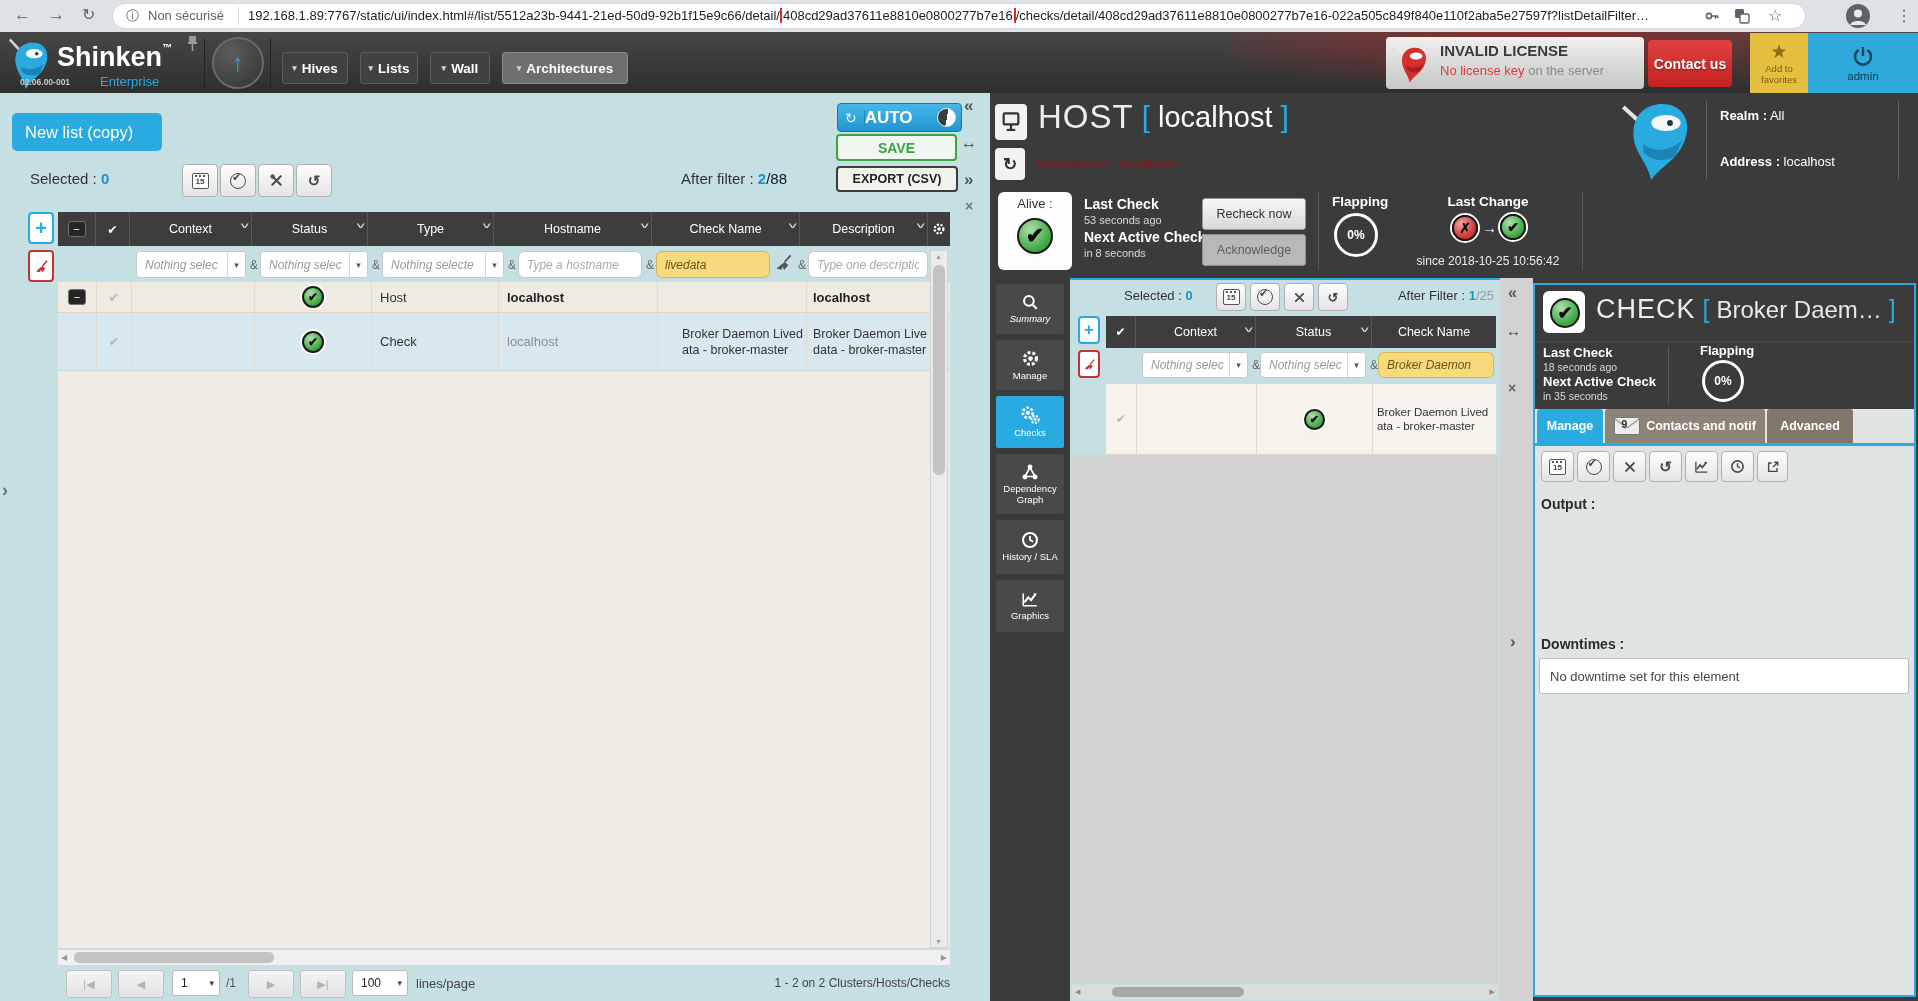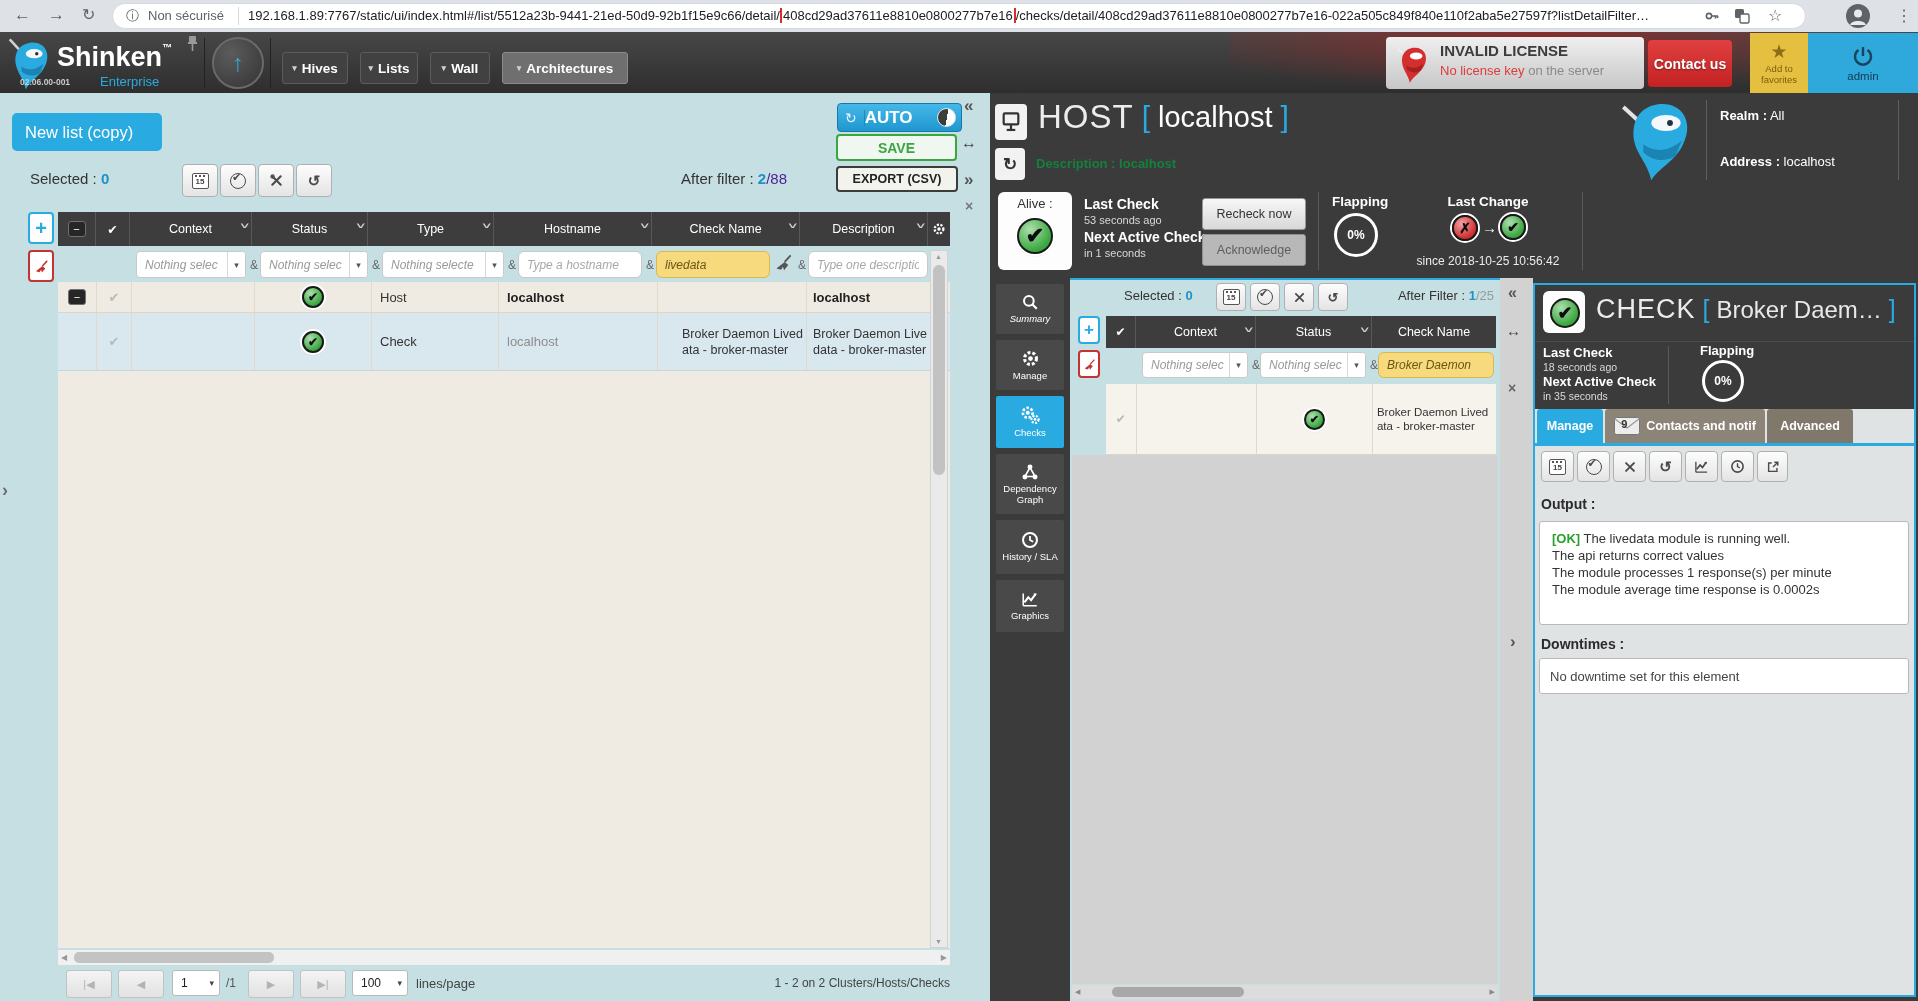--- a/index.html
+++ b/index.html
@@ -188,21 +188,21 @@
     </div>
   <div class="ibtn" style="left:258px;top:164px;width:34px;height:31px;">
     <svg width="15" height="15" viewBox="0 0 16 16">
         <path d="M3.5 12.5 L12.5 3.5 M3.5 3.5 L12.5 12.5" stroke="#4a4a4a" stroke-width="2.2" stroke-linecap="round"></path>
         <circle cx="3.8" cy="3.8" r="1.7" fill="none" stroke="#4a4a4a" stroke-width="1.3"></circle>
       </svg>
   </div>
   <div class="ibtn" style="left:296px;top:164px;width:34px;height:31px;">
       <span class="ico-undo g-undo"></span>
     </div>
-  <div class="tx" style="left:560px;top:170px;width:227px;text-align:right;font-size:15px;color:#333;"><span>After filter :</span> <span class="b" style="color:#1d92c8;">2</span><span style="color:#4c1d95;">/88</span></div>
+  <div class="tx" style="left:560px;top:170px;width:227px;text-align:right;font-size:15px;color:#333;"><span>After filter :</span> <span class="b" style="color:#1d92c8;">2</span><span style="color:#0f172a;">/88</span></div>
 
   <div class="abs" style="left:837px;top:103px;width:123px;height:27px;background:linear-gradient(#45b8e9,#1f97cf);border:1px solid #1879a8;border-radius:4px;display:flex;align-items:center;">
     <span class="g-refresh" style="color:#e8f6fd;font-size:14px;padding:0 7px;border-right:1px solid #1f89ba;"></span>
     <span class="b" style="color:#fff;font-size:17px;flex:1;text-align:left;">AUTO</span>
     <span style="width:17px;height:17px;border-radius:50%;margin-right:5px;border:1px solid #e8e8e8;background:linear-gradient(100deg,#3c3c3c 0 52%,#fff 52% 100%);"></span>
   </div>
   <div class="abs" style="left:836px;top:134px;width:121px;height:27px;background:#f0f6f0;border:2px solid #3aa63f;border-radius:4px;display:flex;align-items:center;justify-content:center;box-sizing:border-box;">
     <span class="b" style="color:#3aa63f;font-size:14px;">SAVE</span>
   </div>
   <div class="abs" style="left:836px;top:166px;width:122px;height:26px;background:#f3f3ee;border:2px solid #3c3c3c;border-radius:4px;display:flex;align-items:center;justify-content:center;box-sizing:border-box;">
@@ -371,21 +371,21 @@
   </div>
   <div class="tx flex" style="left:1038px;top:98px;gap:8px;">
     <span style="font-size:33px;color:#ececec;letter-spacing:1px;">HOST</span>
     <span style="font-size:30px;color:#29abe2;">[</span>
     <span style="font-size:29px;color:#fdfdfd;">localhost</span>
     <span style="font-size:30px;color:#29abe2;">]</span>
   </div>
   <div class="abs" style="left:995px;top:148px;width:30px;height:32px;background:#f2f2f2;border-radius:4px;display:flex;align-items:center;justify-content:center;">
     <span class="g-refresh" style="font-size:17px;color:#333;font-weight:bold;"></span>
   </div>
-  <span class="tx" style="left:1036px;top:156px;font-size:13px;color:#15803d;font-weight:bold;"><span>Description :</span> <span>localhost</span></span>
+  <span class="tx" style="left:1036px;top:156px;font-size:13px;color:#7f1d1d;font-weight:bold;"><span>Description :</span> <span>localhost</span></span>
   <span class="abs" style="left:1618px;top:96px;">
     <svg width="80" height="86" viewBox="0 0 60 64">
       <path d="M4 8 L28 30" stroke="#dfe4e6" stroke-width="3" fill="none"></path>
       <path d="M30 6 C48 4 56 19 50 33 C45 48 31 53 25 63 C22 50 14 44 12 33 C10 19 16 8 30 6 Z" fill="#2aabe0"></path>
       <ellipse cx="36" cy="20" rx="11" ry="6" fill="#f4f8fa"></ellipse>
       <circle cx="39" cy="20" r="2.2" fill="#20323c"></circle>
       <path d="M19 36 C28 43 39 41 48 33 L43 45 C34 50 25 48 19 42 Z" fill="#1b84b5"></path>
     </svg>
   </span>
   <div class="abs" style="left:1706px;top:100px;width:1px;height:80px;background:#5f5f5f;"></div>
@@ -393,21 +393,21 @@
   <span class="tx" style="left:1720px;top:154px;font-size:13px;color:#fff;"><span class="b">Address :</span> <span>localhost</span></span>
   <div class="abs" style="left:1898px;top:100px;width:1px;height:80px;background:#5f5f5f;"></div>
 
   <div class="abs" style="left:998px;top:192px;width:74px;height:78px;background:#fdfdfd;border-radius:6px;">
     <div style="text-align:center;font-size:13px;color:#333;margin-top:4px;">Alive :</div>
     <span class="okc" style="left:19px;top:26px;width:32px;height:32px;font-size:22px;">✔</span>
   </div>
   <span class="tx b" style="left:1084px;top:196px;font-size:14px;color:#fff;">Last Check</span>
   <span class="tx" style="left:1084px;top:214px;font-size:11px;color:#d9d9d9;">53 seconds ago</span>
   <span class="tx b" style="left:1084px;top:229px;font-size:14px;color:#fff;">Next Active Check</span>
-  <span class="tx" style="left:1084px;top:247px;font-size:11px;color:#d9d9d9;">in 1 seconds</span>
+  <span class="tx" style="left:1084px;top:247px;font-size:11px;color:#d9d9d9;">in 8 seconds</span>
   <div class="graybtn" style="left:1202px;top:198px;width:102px;height:30px;">
       <span>Recheck now</span>
     </div>
   <div class="graybtn" style="left:1202px;top:234px;width:102px;height:30px;background:#b8b8b8;color:#5e5e5e;border-color:#8f8f8f;">
       <span>Acknowledge</span>
     </div>
   <div class="abs" style="left:1318px;top:192px;width:1px;height:78px;background:#5a5a5a;"></div>
   <span class="tx b" style="left:1332px;top:194px;font-size:13.5px;color:#fff;">Flapping</span>
   <div class="abs" style="left:1334px;top:213px;width:44px;height:44px;border:3px solid #fff;border-radius:50%;display:flex;align-items:center;justify-content:center;box-sizing:border-box;">
     <span class="b" style="color:#fff;font-size:12px;">0%</span>
@@ -613,24 +613,18 @@
       </svg>
   </div>
   <div class="ibtn" style="left:1757px;top:451px;width:29px;height:29px;">
     <svg width="14" height="14" viewBox="0 0 16 16">
         <path d="M6.5 3.5 H3 V13 H12.5 V9" fill="none" stroke="#4a4a4a" stroke-width="1.6"></path>
         <path d="M8 8 L13.5 2.5 M9.5 2.5 H13.5 V6.5" fill="none" stroke="#4a4a4a" stroke-width="1.6"></path>
       </svg>
   </div>
 
   <span class="tx b" style="left:1541px;top:496px;font-size:14px;color:#2b2b2b;">Output :</span>
-  <div class="wbox" style="left:1539px;top:521px;width:370px;height:104px;padding:8px 12px;font-size:13px;color:#333;line-height:1.32;">
-    <div><span class="b" style="color:#2ca02c;">[OK]</span> <span>The livedata module is running well.</span></div>
-    <div>The api returns correct values</div>
-    <div>The module processes 1 response(s) per minute</div>
-    <div>The module average time response is 0.0002s</div>
-  </div>
   <span class="tx b" style="left:1541px;top:636px;font-size:14px;color:#2b2b2b;">Downtimes :</span>
   <div class="wbox" style="left:1539px;top:658px;width:370px;height:36px;display:flex;align-items:center;">
     <span style="font-size:13px;color:#444;padding-left:10px;">No downtime set for this element</span>
   </div>
 
 </div>
 
 </body></html>

